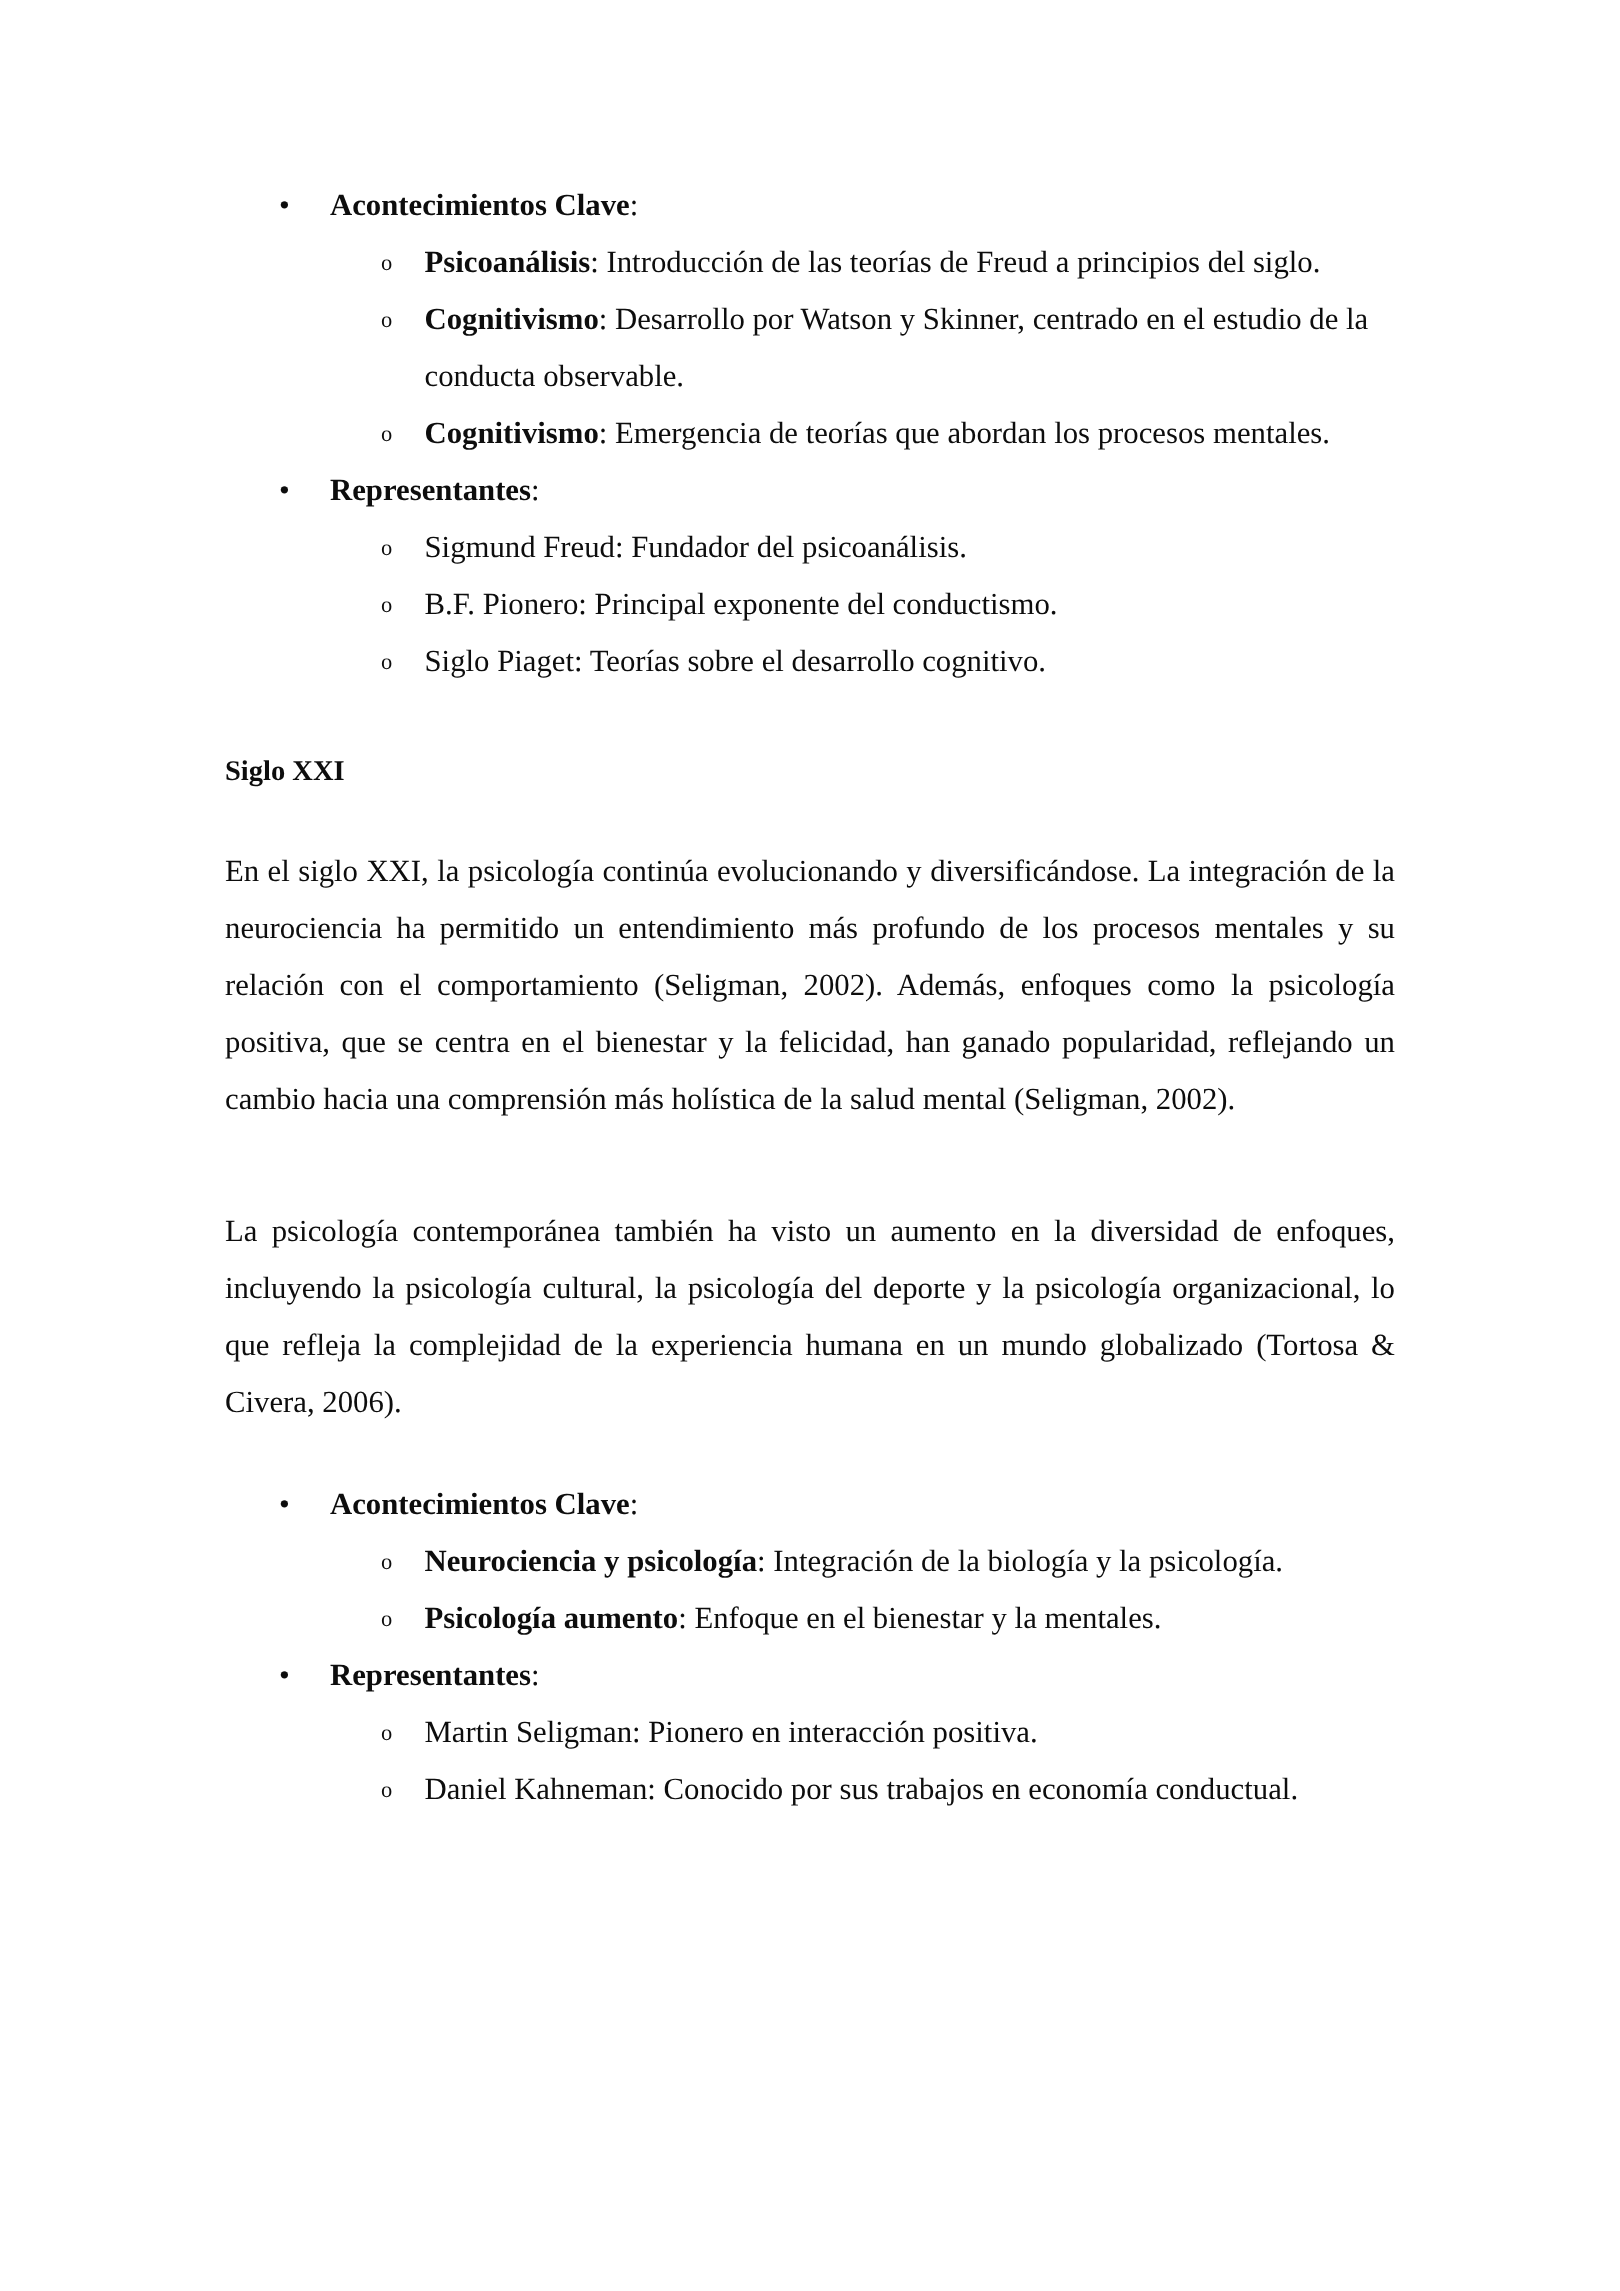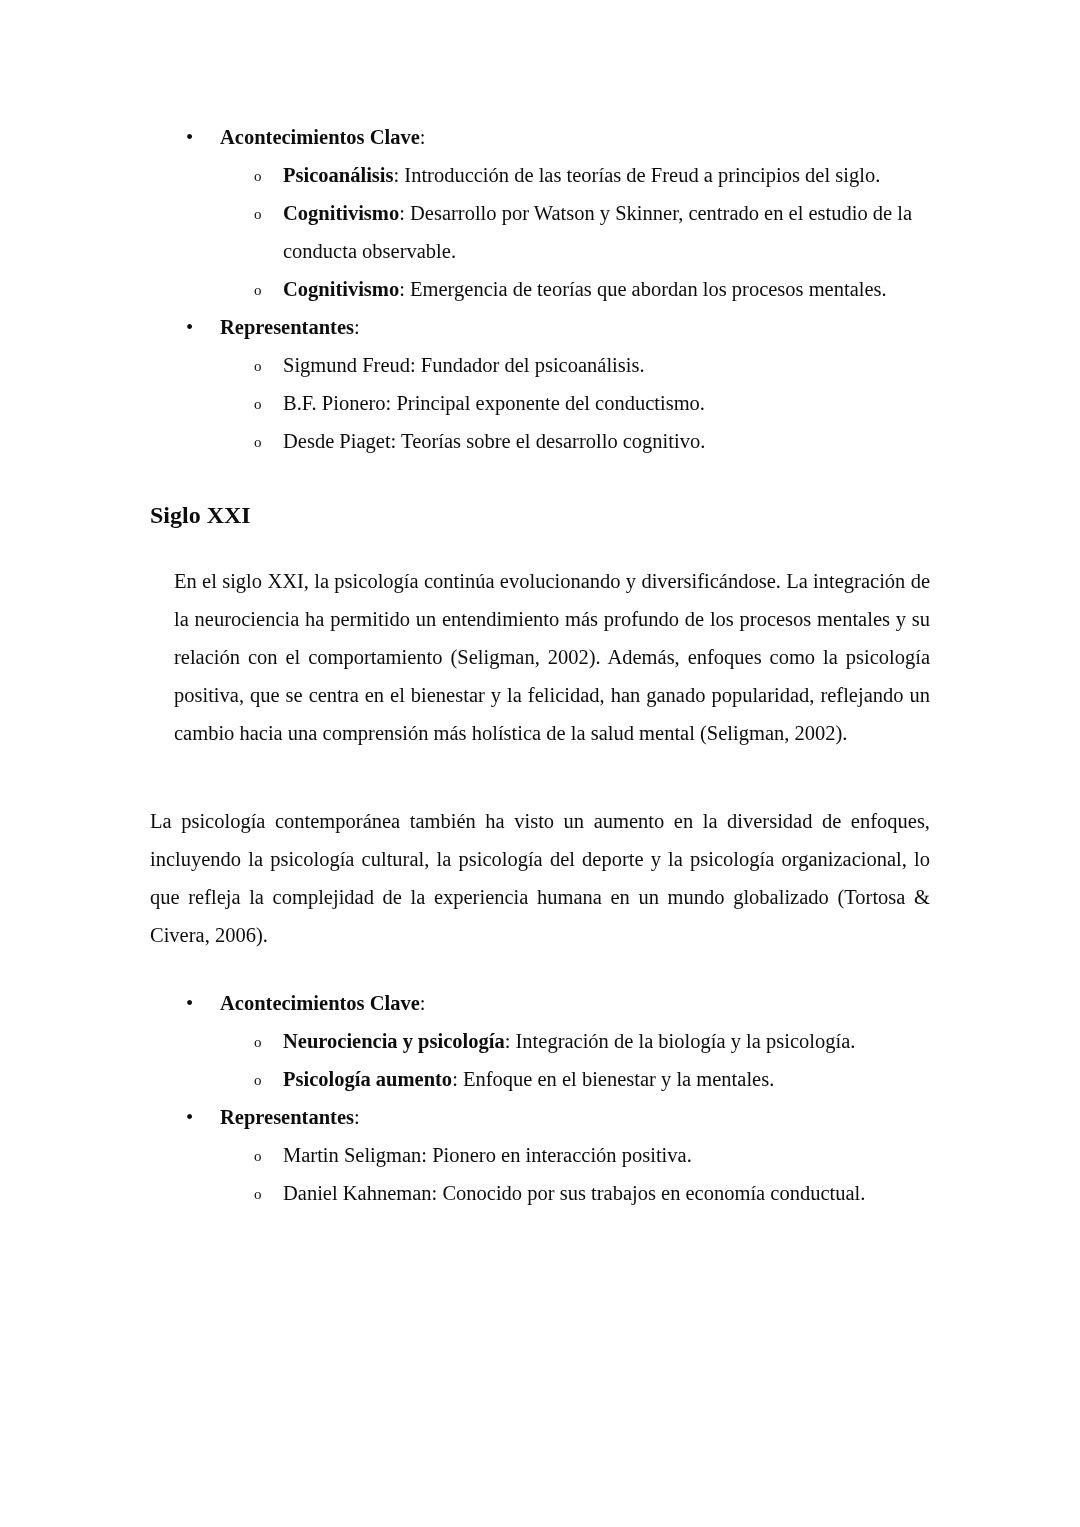--- a/index.html
+++ b/index.html
@@ -31,34 +31,34 @@
   
   .para {
     font-size: 20.5px;
     line-height: 38px;
     text-align: justify;
     text-justify: inter-word;
     margin: 0;
     hyphens: none;
   }
 
-  .para.gap-before    { margin-top: 28px; margin-left: 24px; }
+  .para.gap-before    { margin-top: 28px; }
   .para.gap-before-lg { margin-top: 50px; }
 
   
   .para.continues::after {
     content: "";
     display: inline-block;
     width: 100%;
     height: 0;
   }
 
   
   .heading {
-    font-size: 24px;
+    font-size: 19px;
     line-height: 38px;
     font-weight: bold;
     margin: 0;
   }
   .heading.gap-before { margin-top: 36px; }
 
   
   .list-block { margin: 0; }
   .list-block.gap-before { margin-top: 30px; }
 
@@ -136,21 +136,21 @@
         <span>Sigmund Freud: Fundador del psicoanálisis.</span>
       </div>
 
       <div class="li lvl2">
         <span class="marker">o</span>
         <span>B.F. Pionero: Principal exponente del conductismo.</span>
       </div>
 
       <div class="li lvl2">
         <span class="marker">o</span>
-        <span>Desde Piaget: Teorías sobre el desarrollo cognitivo.</span>
+        <span>Siglo Piaget: Teorías sobre el desarrollo cognitivo.</span>
       </div>
 
     </div>
 
     <h2 class="heading gap-before">Siglo XXI</h2>
 
     <p class="para gap-before">En el siglo XXI, la psicología continúa evolucionando y diversificándose. La integración de la neurociencia ha permitido un entendimiento más profundo de los procesos mentales y su relación con el comportamiento (Seligman, 2002). Además, enfoques como la psicología positiva, que se centra en el bienestar y la felicidad, han ganado popularidad, reflejando un cambio hacia una comprensión más holística de la salud mental (Seligman, 2002).</p>
 
     <p class="para gap-before-lg">La psicología contemporánea también ha visto un aumento en la diversidad de enfoques, incluyendo la psicología cultural, la psicología del deporte y la psicología organizacional, lo que refleja la complejidad de la experiencia humana en un mundo globalizado (Tortosa &amp; Civera, 2006).</p>
 

